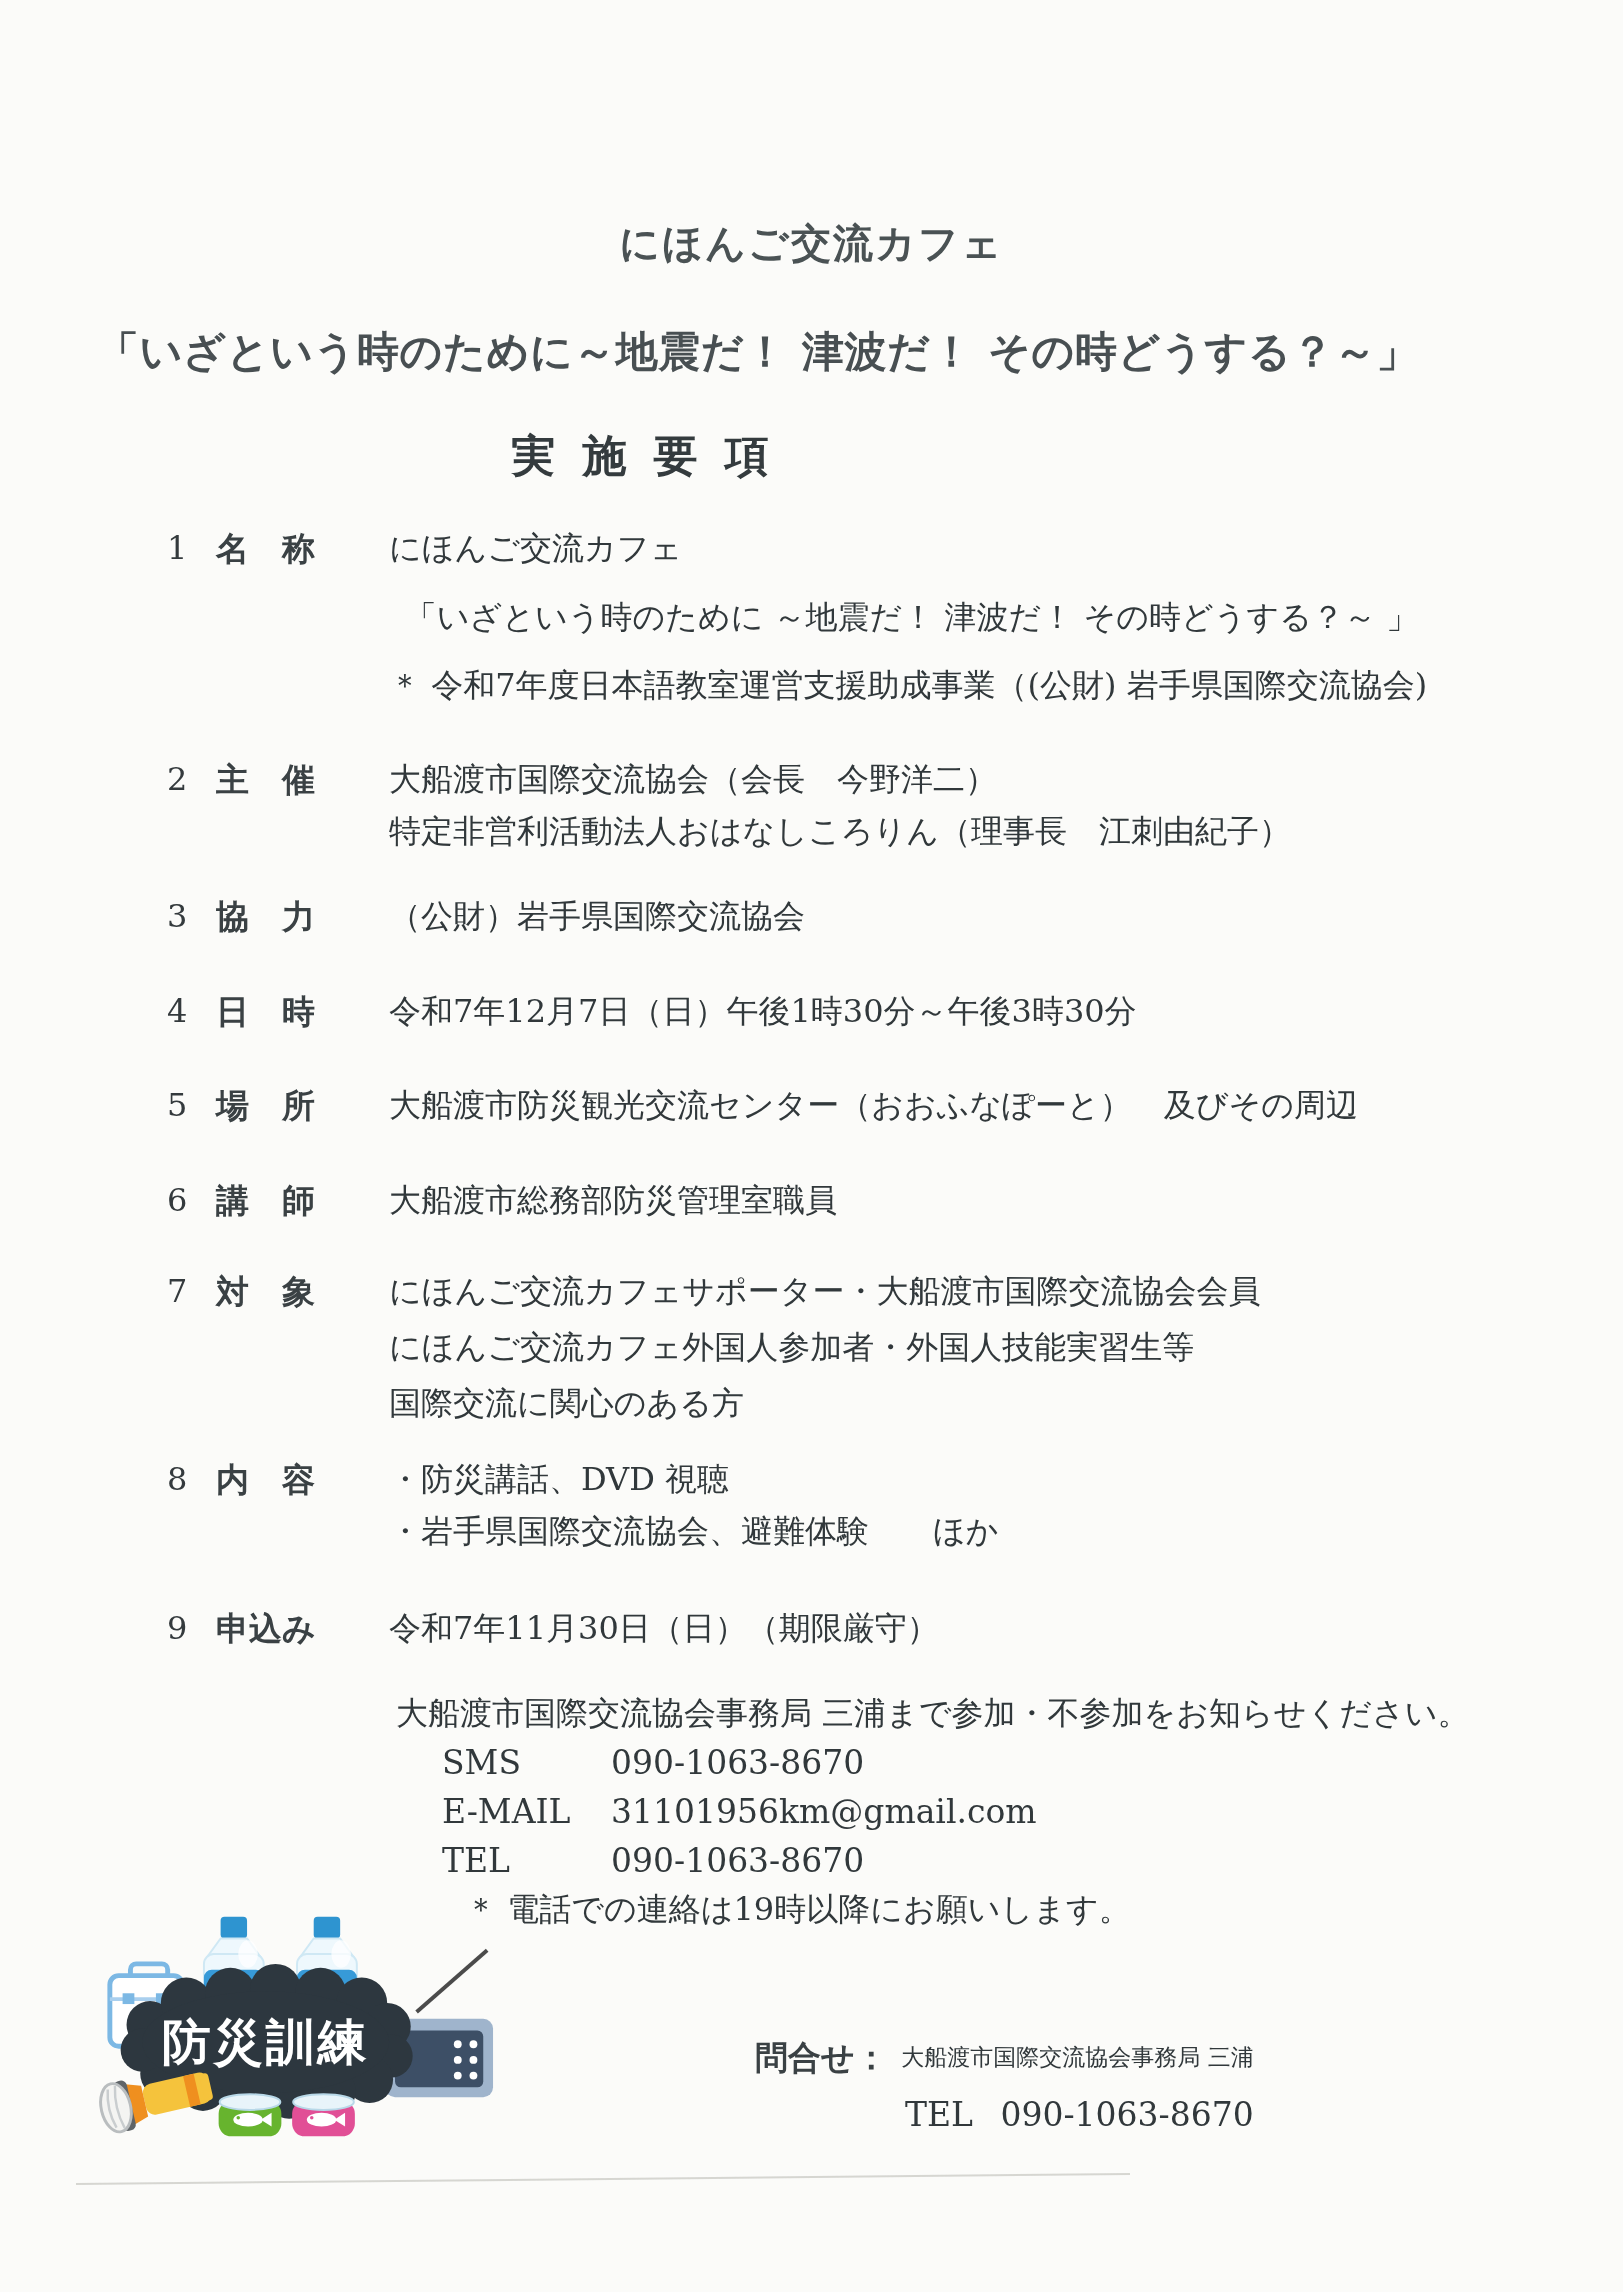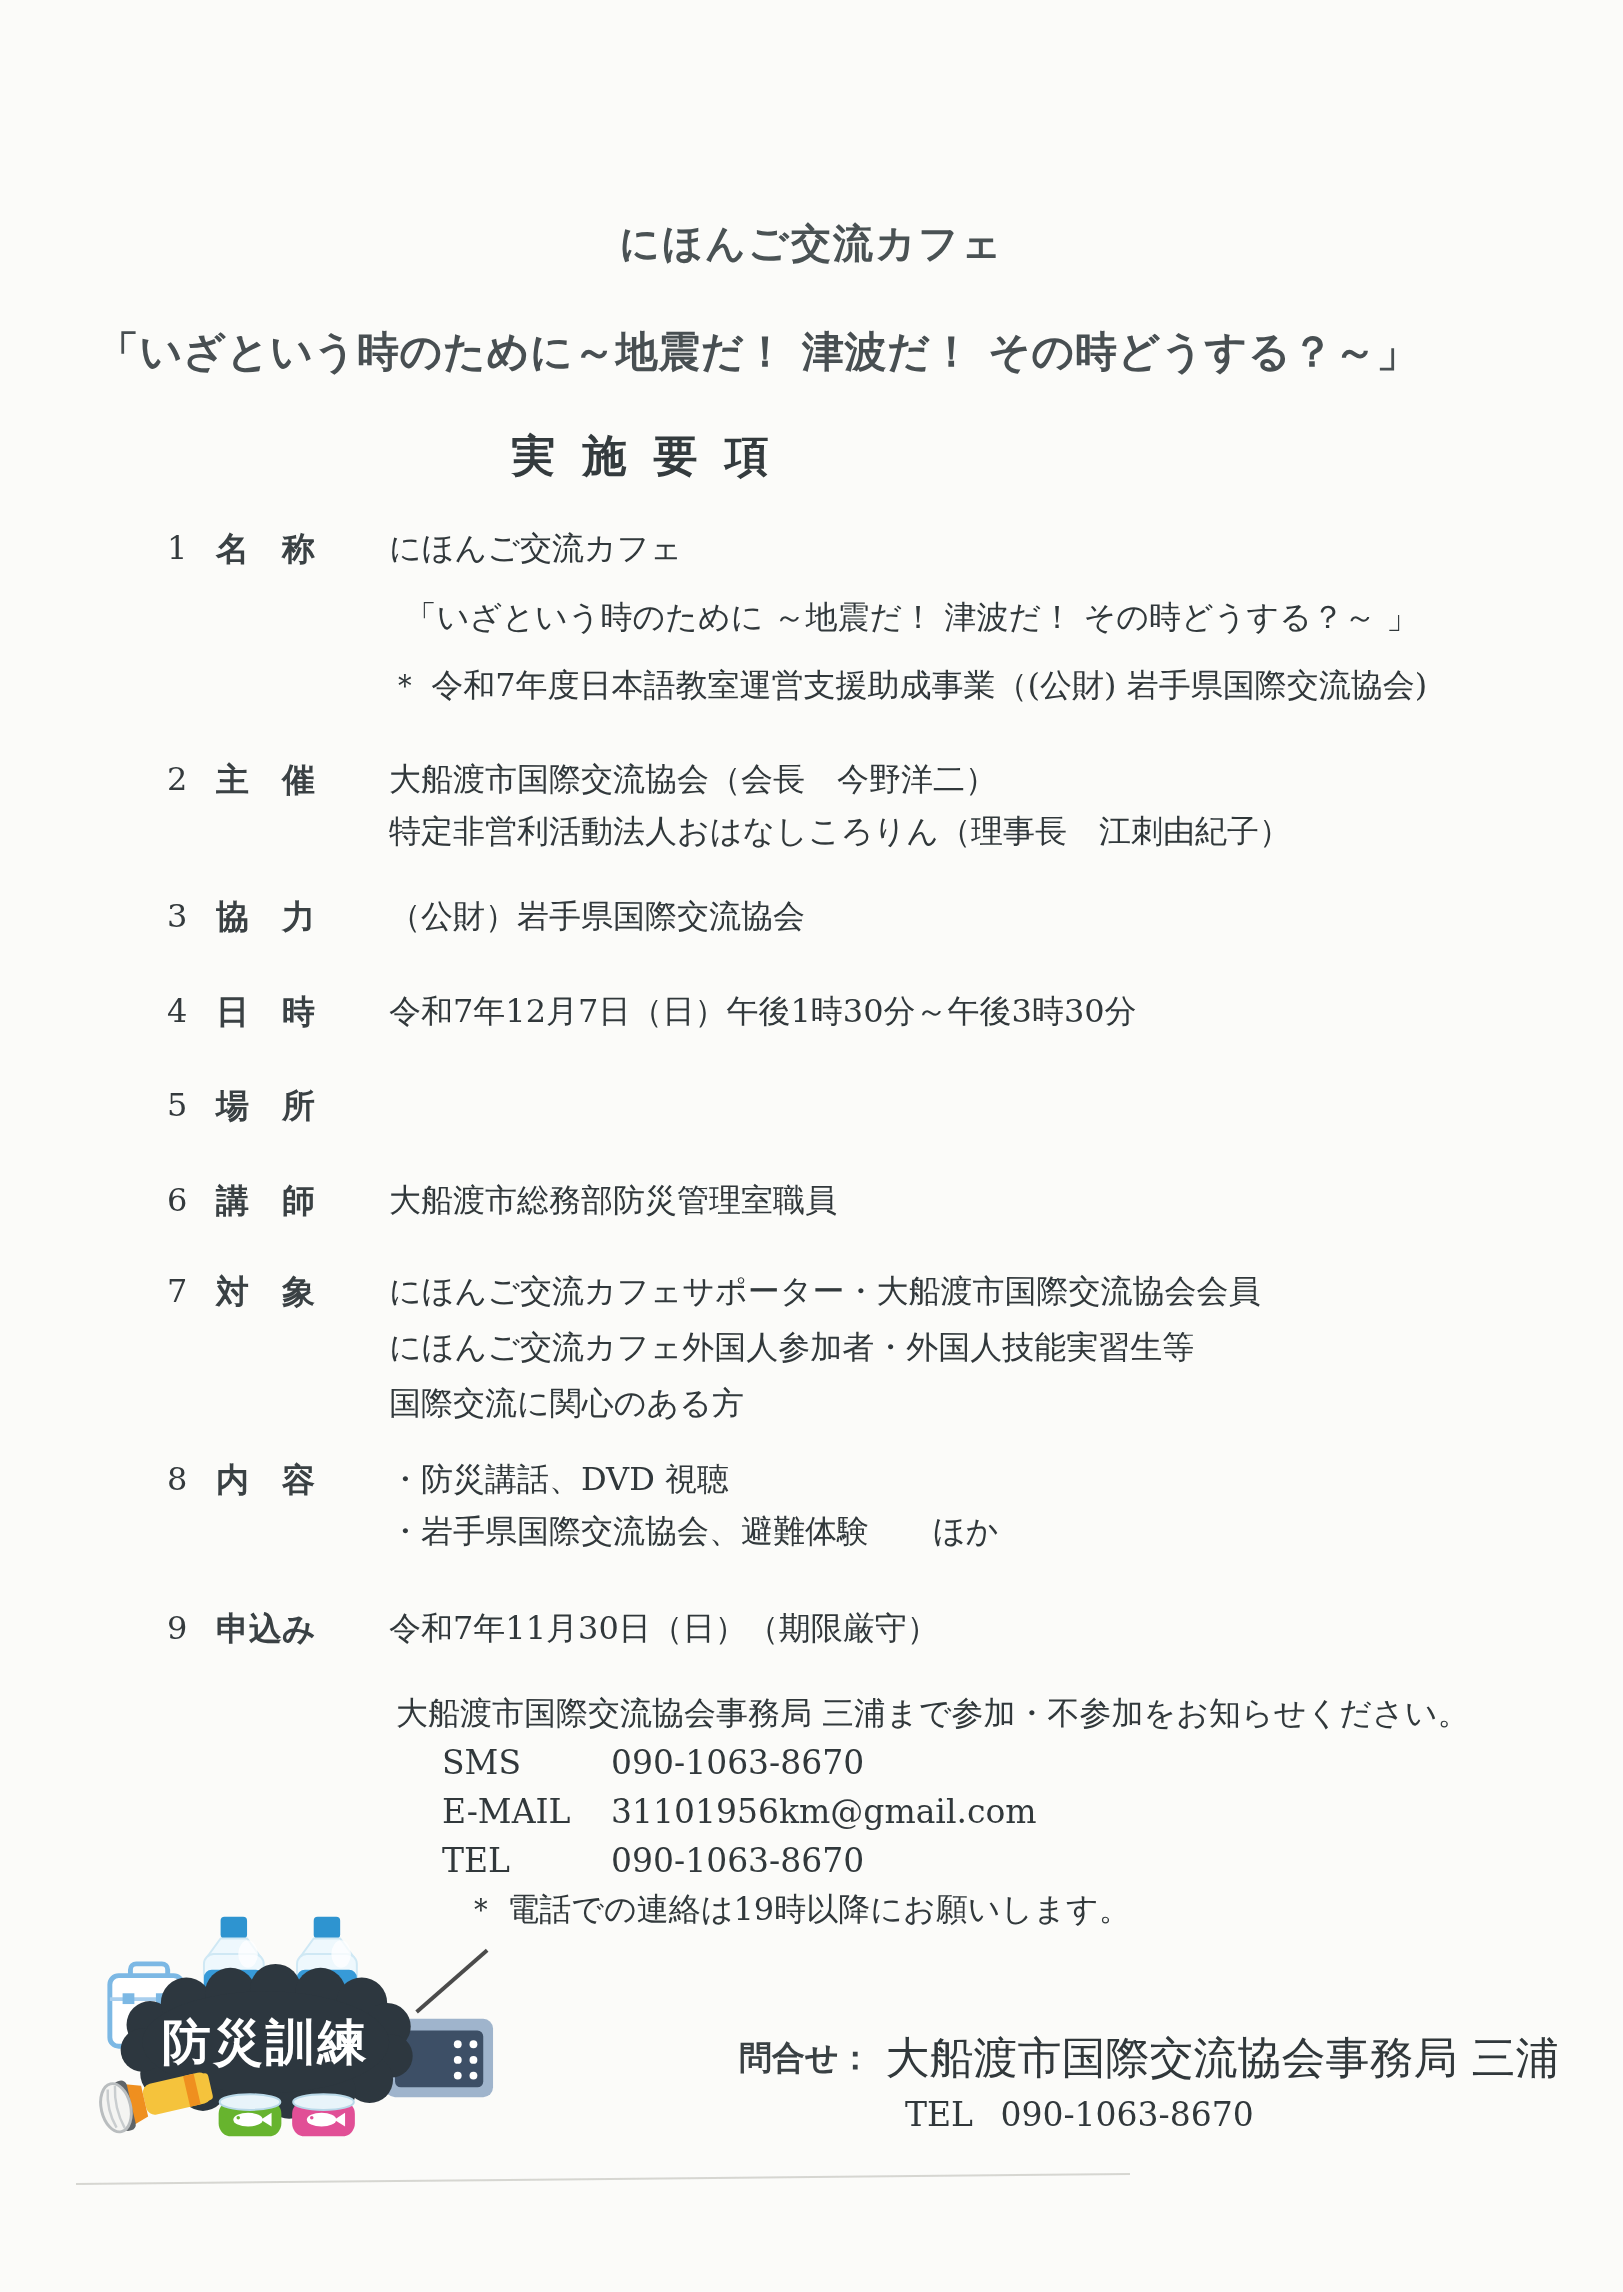--- a/index.html
+++ b/index.html
@@ -52,21 +52,21 @@
   .contact-method{width:169px;font-size:33px;}
   .contact-value{font-size:33px;}
   .note-line{padding-left:76px;line-height:45px;font-size:32px;}
 
   .footer{position:absolute;left:739px;top:2035px;white-space:nowrap;}
   .f-line1{display:flex;line-height:45px;justify-content:flex-end;}
   .f-inquiry-label{
     font-family:"DejaVu Sans","Liberation Sans",sans-serif;
     font-weight:700;font-size:33px;color:#3a4144;
   }
-  .f-inquiry-contact{font-size:44px;margin-left:13.7px;color:#31383b;}
+  .f-inquiry-contact{font-size:23px;margin-left:13.7px;color:#31383b;}
   .f-line2{display:flex;margin-top:11.8px;padding-left:166px;line-height:45px;}
   .f-tel-label{font-size:33px;color:#31383b;}
   .f-tel-value{font-size:33px;margin-left:27.4px;color:#31383b;}
 
   .illustration{position:absolute;left:93px;top:1909px;width:412px;height:245px;}
   .illustration svg{display:block;}
   .banner-text{
     font-family:"DejaVu Sans","Liberation Sans",sans-serif;
     font-weight:700;font-size:50px;letter-spacing:3px;
   }
@@ -120,20 +120,23 @@
     <span class="rnum">4</span>
     <span class="rlabel">日　時</span>
     <div class="rcontent">
       <div class="line">令和7年12月7日（日）午後1時30分～午後3時30分</div>
     </div>
   </div>
 
   <div class="row s5" style="top:1083px">
     <span class="rnum">5</span>
     <span class="rlabel">場　所</span>
+    <div class="rcontent">
+      <div class="line">大船渡市防災観光交流センター（おおふなぽーと）　及びその周辺</div>
+    </div>
   </div>
 
   <div class="row s6" style="top:1178px">
     <span class="rnum">6</span>
     <span class="rlabel">講　師</span>
     <div class="rcontent">
       <div class="line">大船渡市総務部防災管理室職員</div>
     </div>
   </div>
 

